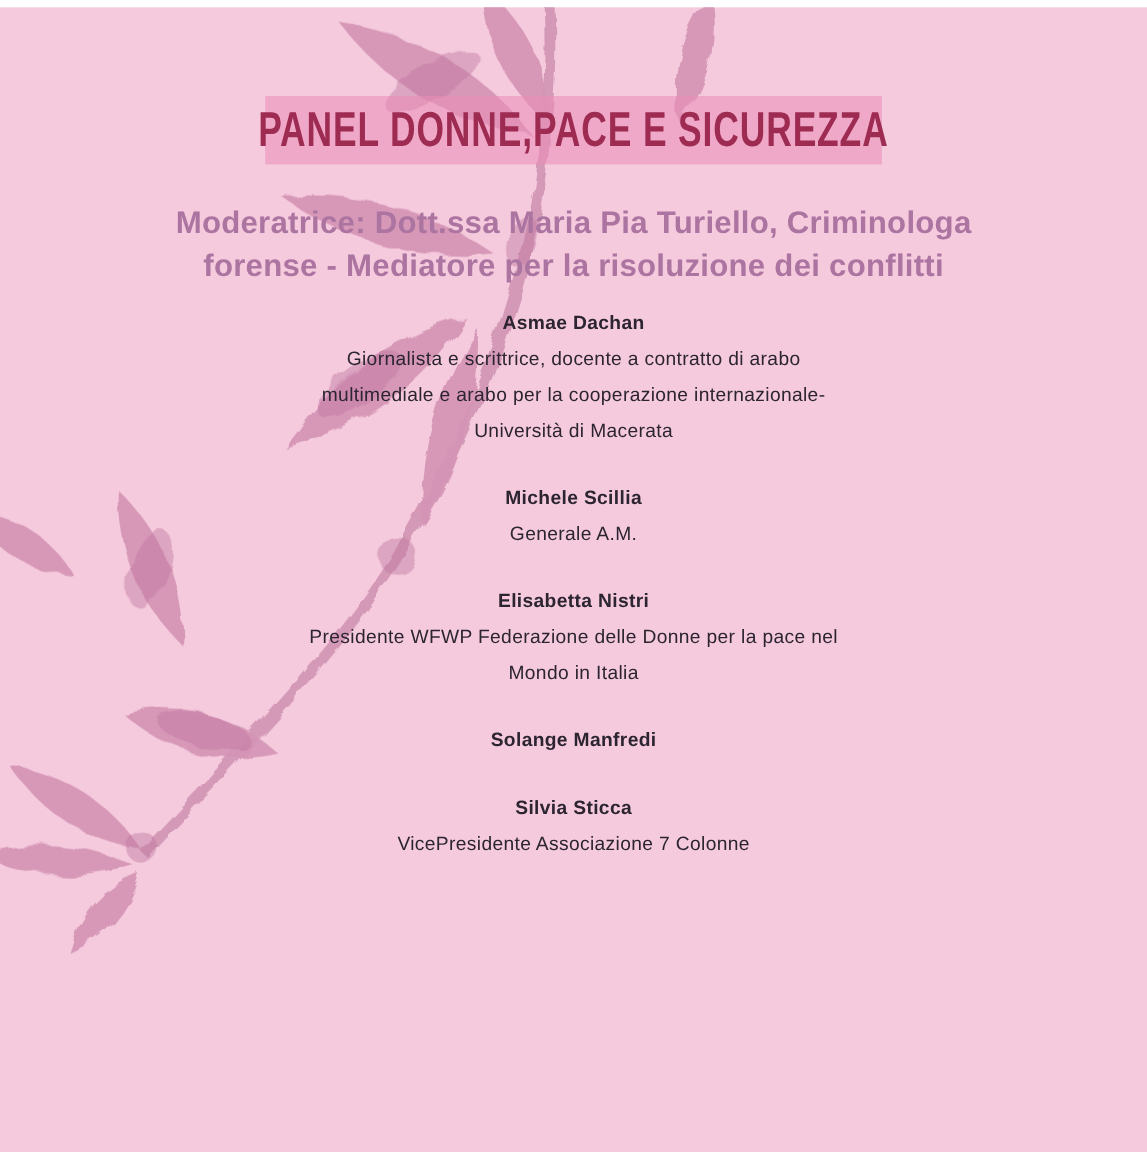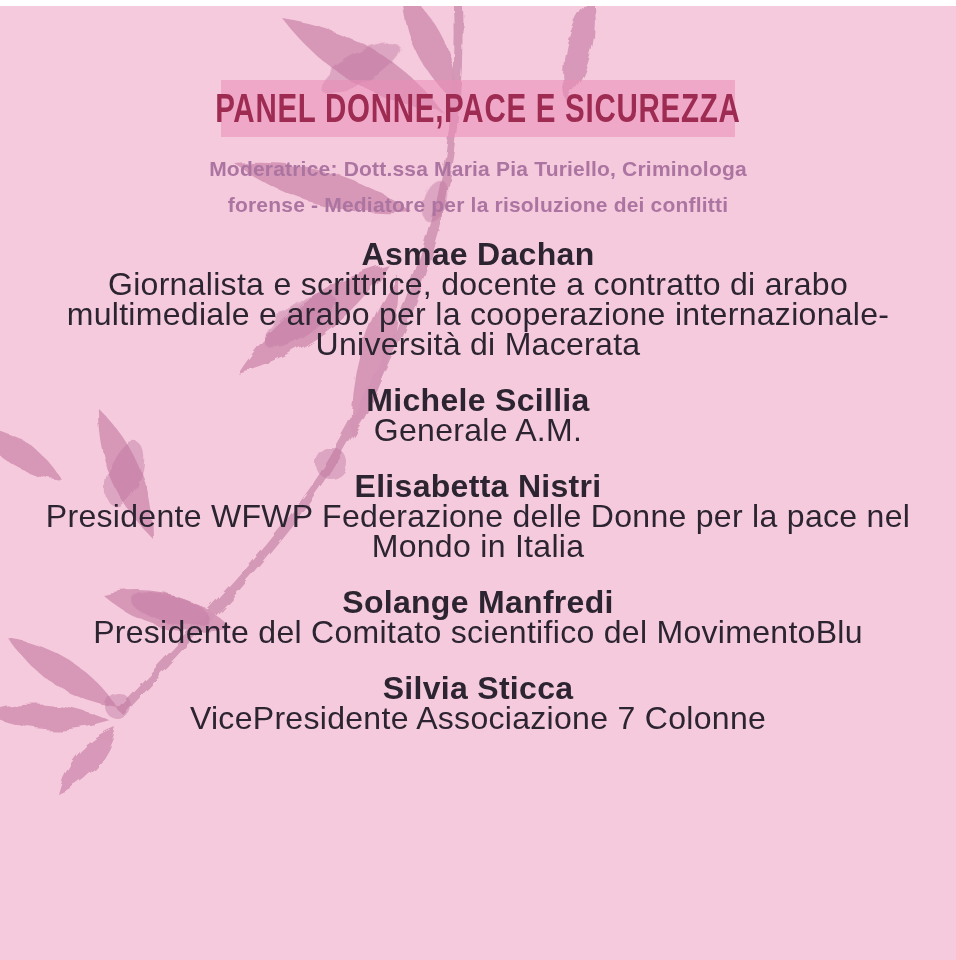--- a/index.html
+++ b/index.html
@@ -57,38 +57,38 @@
   .banner-text {
     display: inline-block;
     transform: scaleX(0.72);
     white-space: nowrap;
     font-weight: 700;
     font-size: 41px;
     letter-spacing: 1px;
     color: #9e2b52;
   }
   .moderator {
-    margin-top: 14px;
+    margin-top: 30px;
     font-weight: 700;
-    font-size: 21px;
+    font-size: 26px;
     line-height: 36px;
     color: #ac74a1;
     text-align: center;
     white-space: pre-line;
     letter-spacing: 0.2px;
   }
   .speakers {
     margin-top: 16px;
     display: flex;
     flex-direction: column;
     align-items: center;
   }
   .speaker {
     text-align: center;
-    font-size: 32px;
+    font-size: 16px;
     line-height: 30px;
     color: #2c2531;
     letter-spacing: 0.3px;
   }
   .speaker + .speaker { margin-top: 26px; }
   .speaker-name { font-weight: 700; }
   .speaker-role { white-space: pre-line; font-weight: 400; text-align: center; }
 </style>
 </head>
 <body>
@@ -160,21 +160,20 @@
         </div>
 
         <div class="speaker">
           <div class="speaker-name">Elisabetta Nistri</div>
           <div class="speaker-role">Presidente WFWP Federazione delle Donne per la pace nel
 Mondo in Italia</div>
         </div>
 
         <div class="speaker">
           <div class="speaker-name">Solange Manfredi</div>
-          <div class="speaker-role">Presidente del Comitato scientifico del MovimentoBlu</div>
         </div>
 
         <div class="speaker">
           <div class="speaker-name">Silvia Sticca</div>
           <div class="speaker-role">VicePresidente Associazione 7 Colonne</div>
         </div>
 
         <div class="speaker">
         </div>
 

